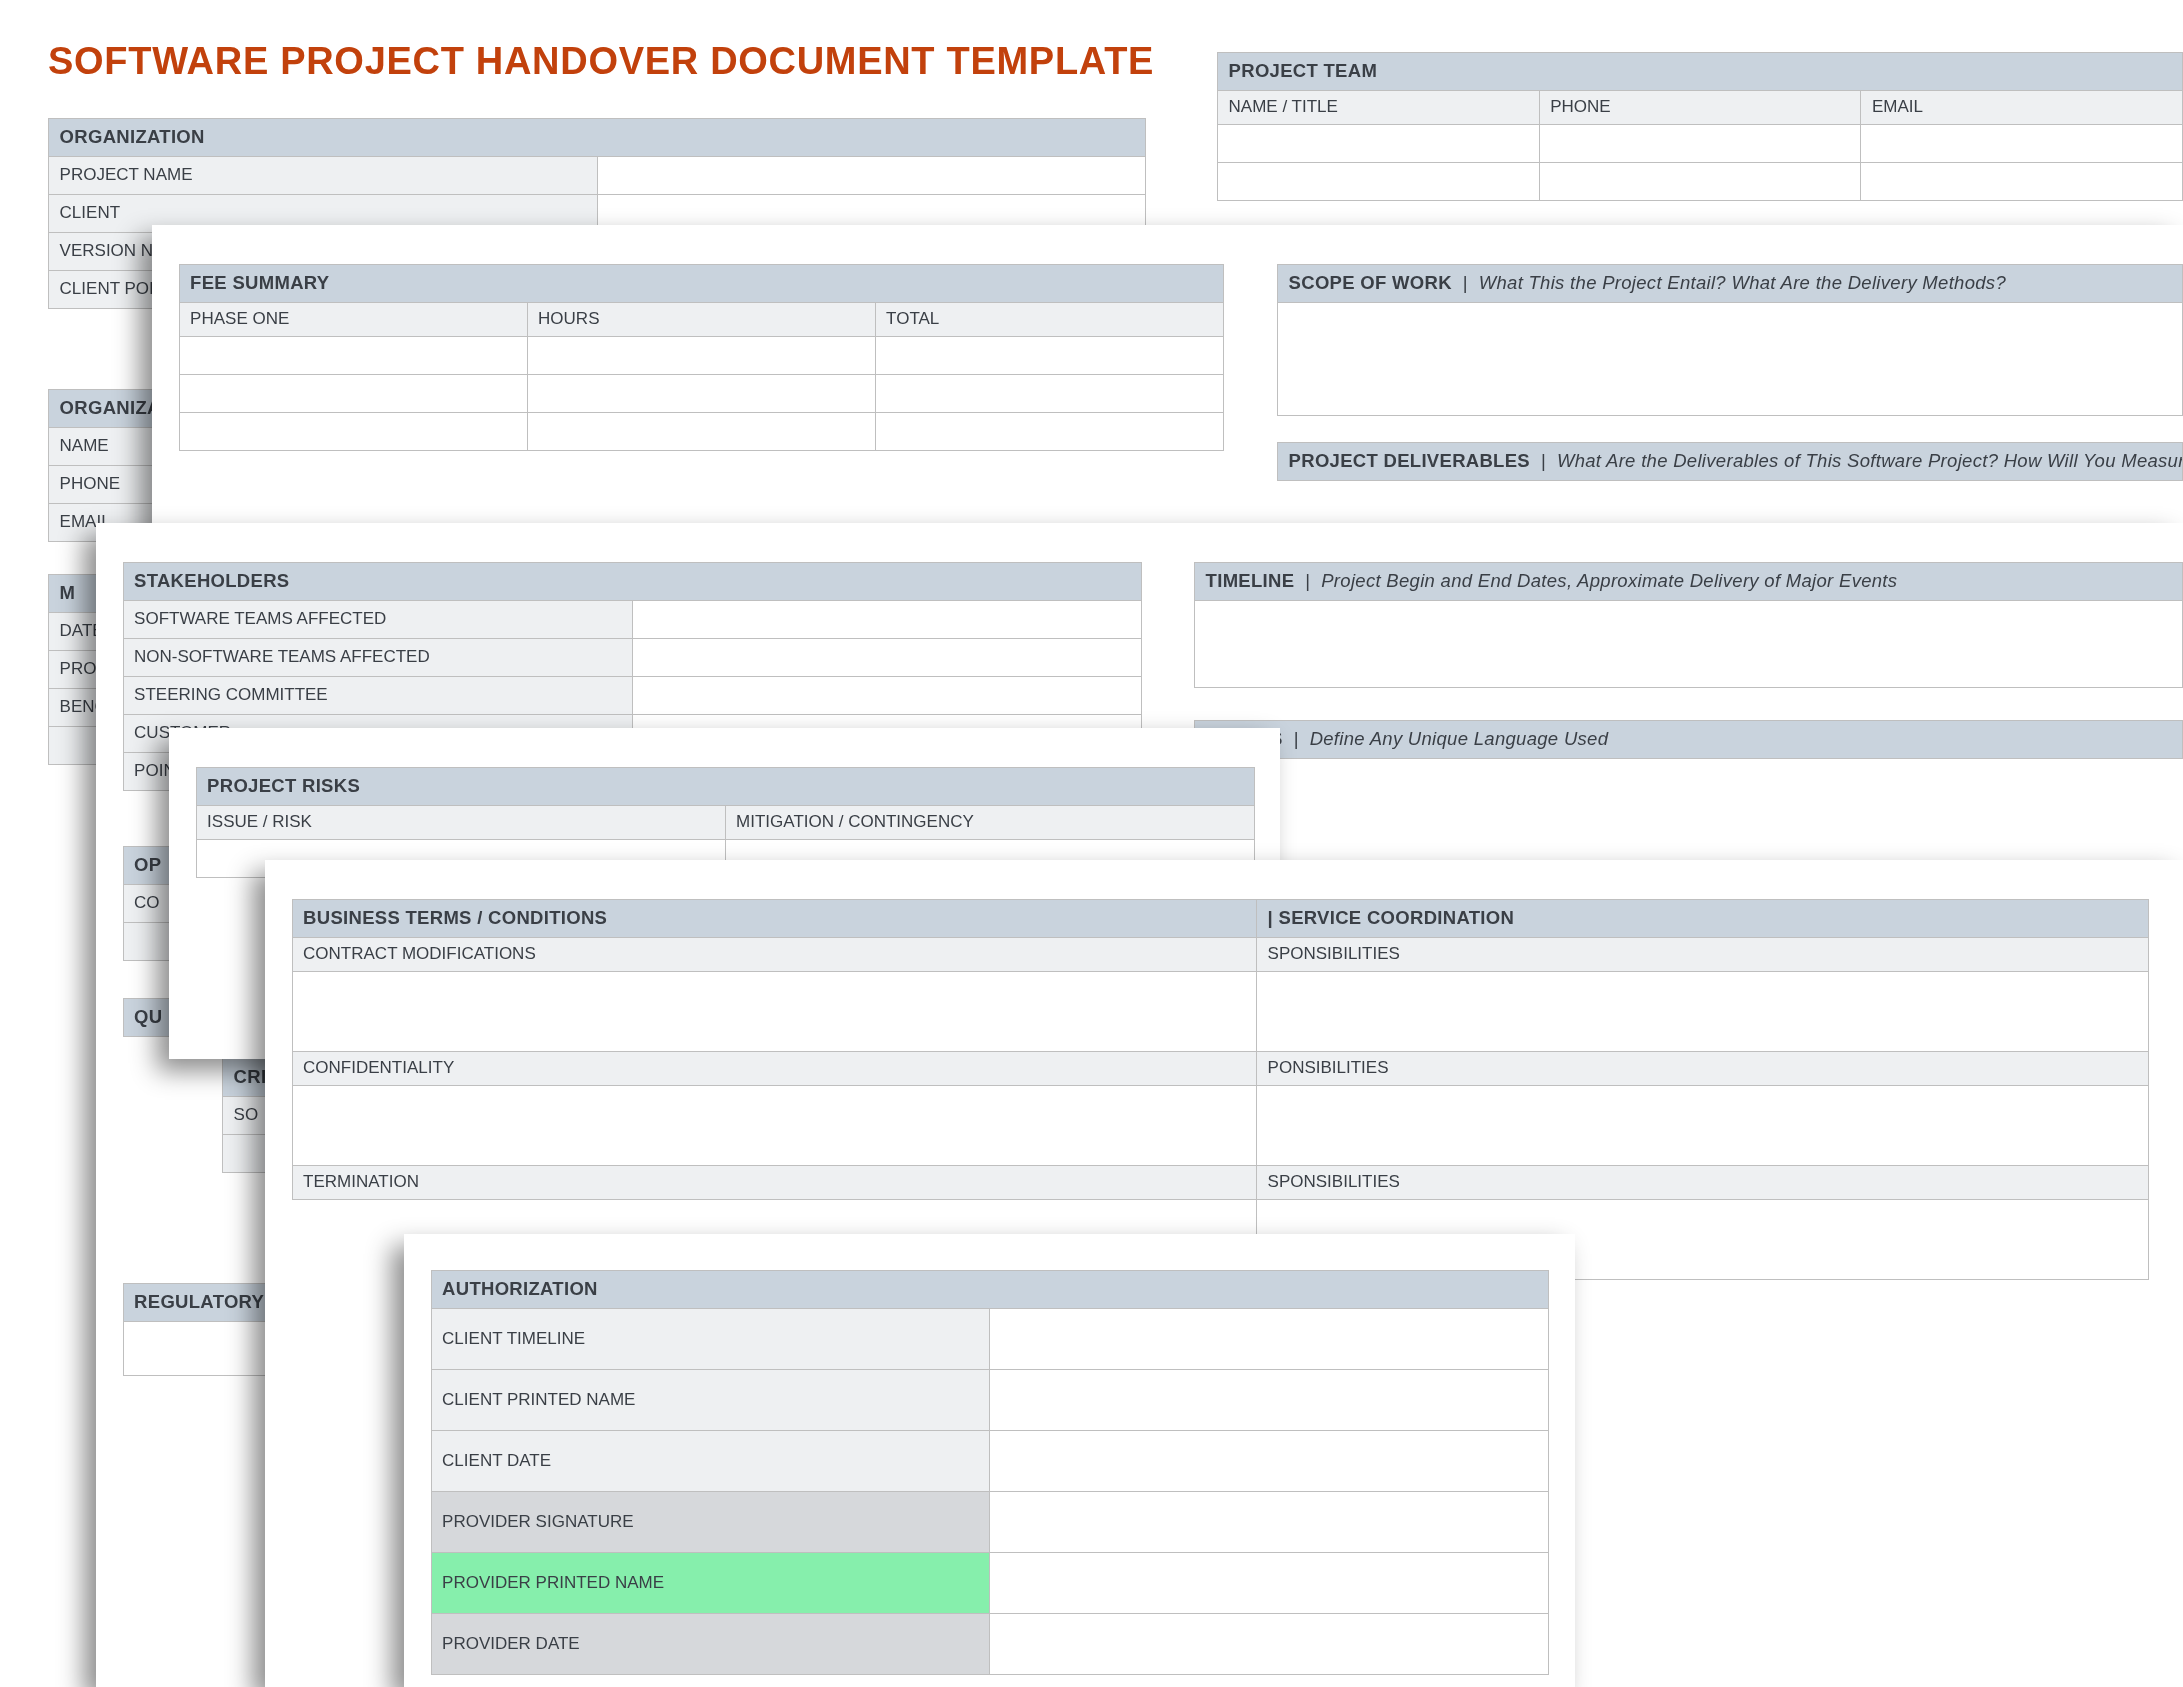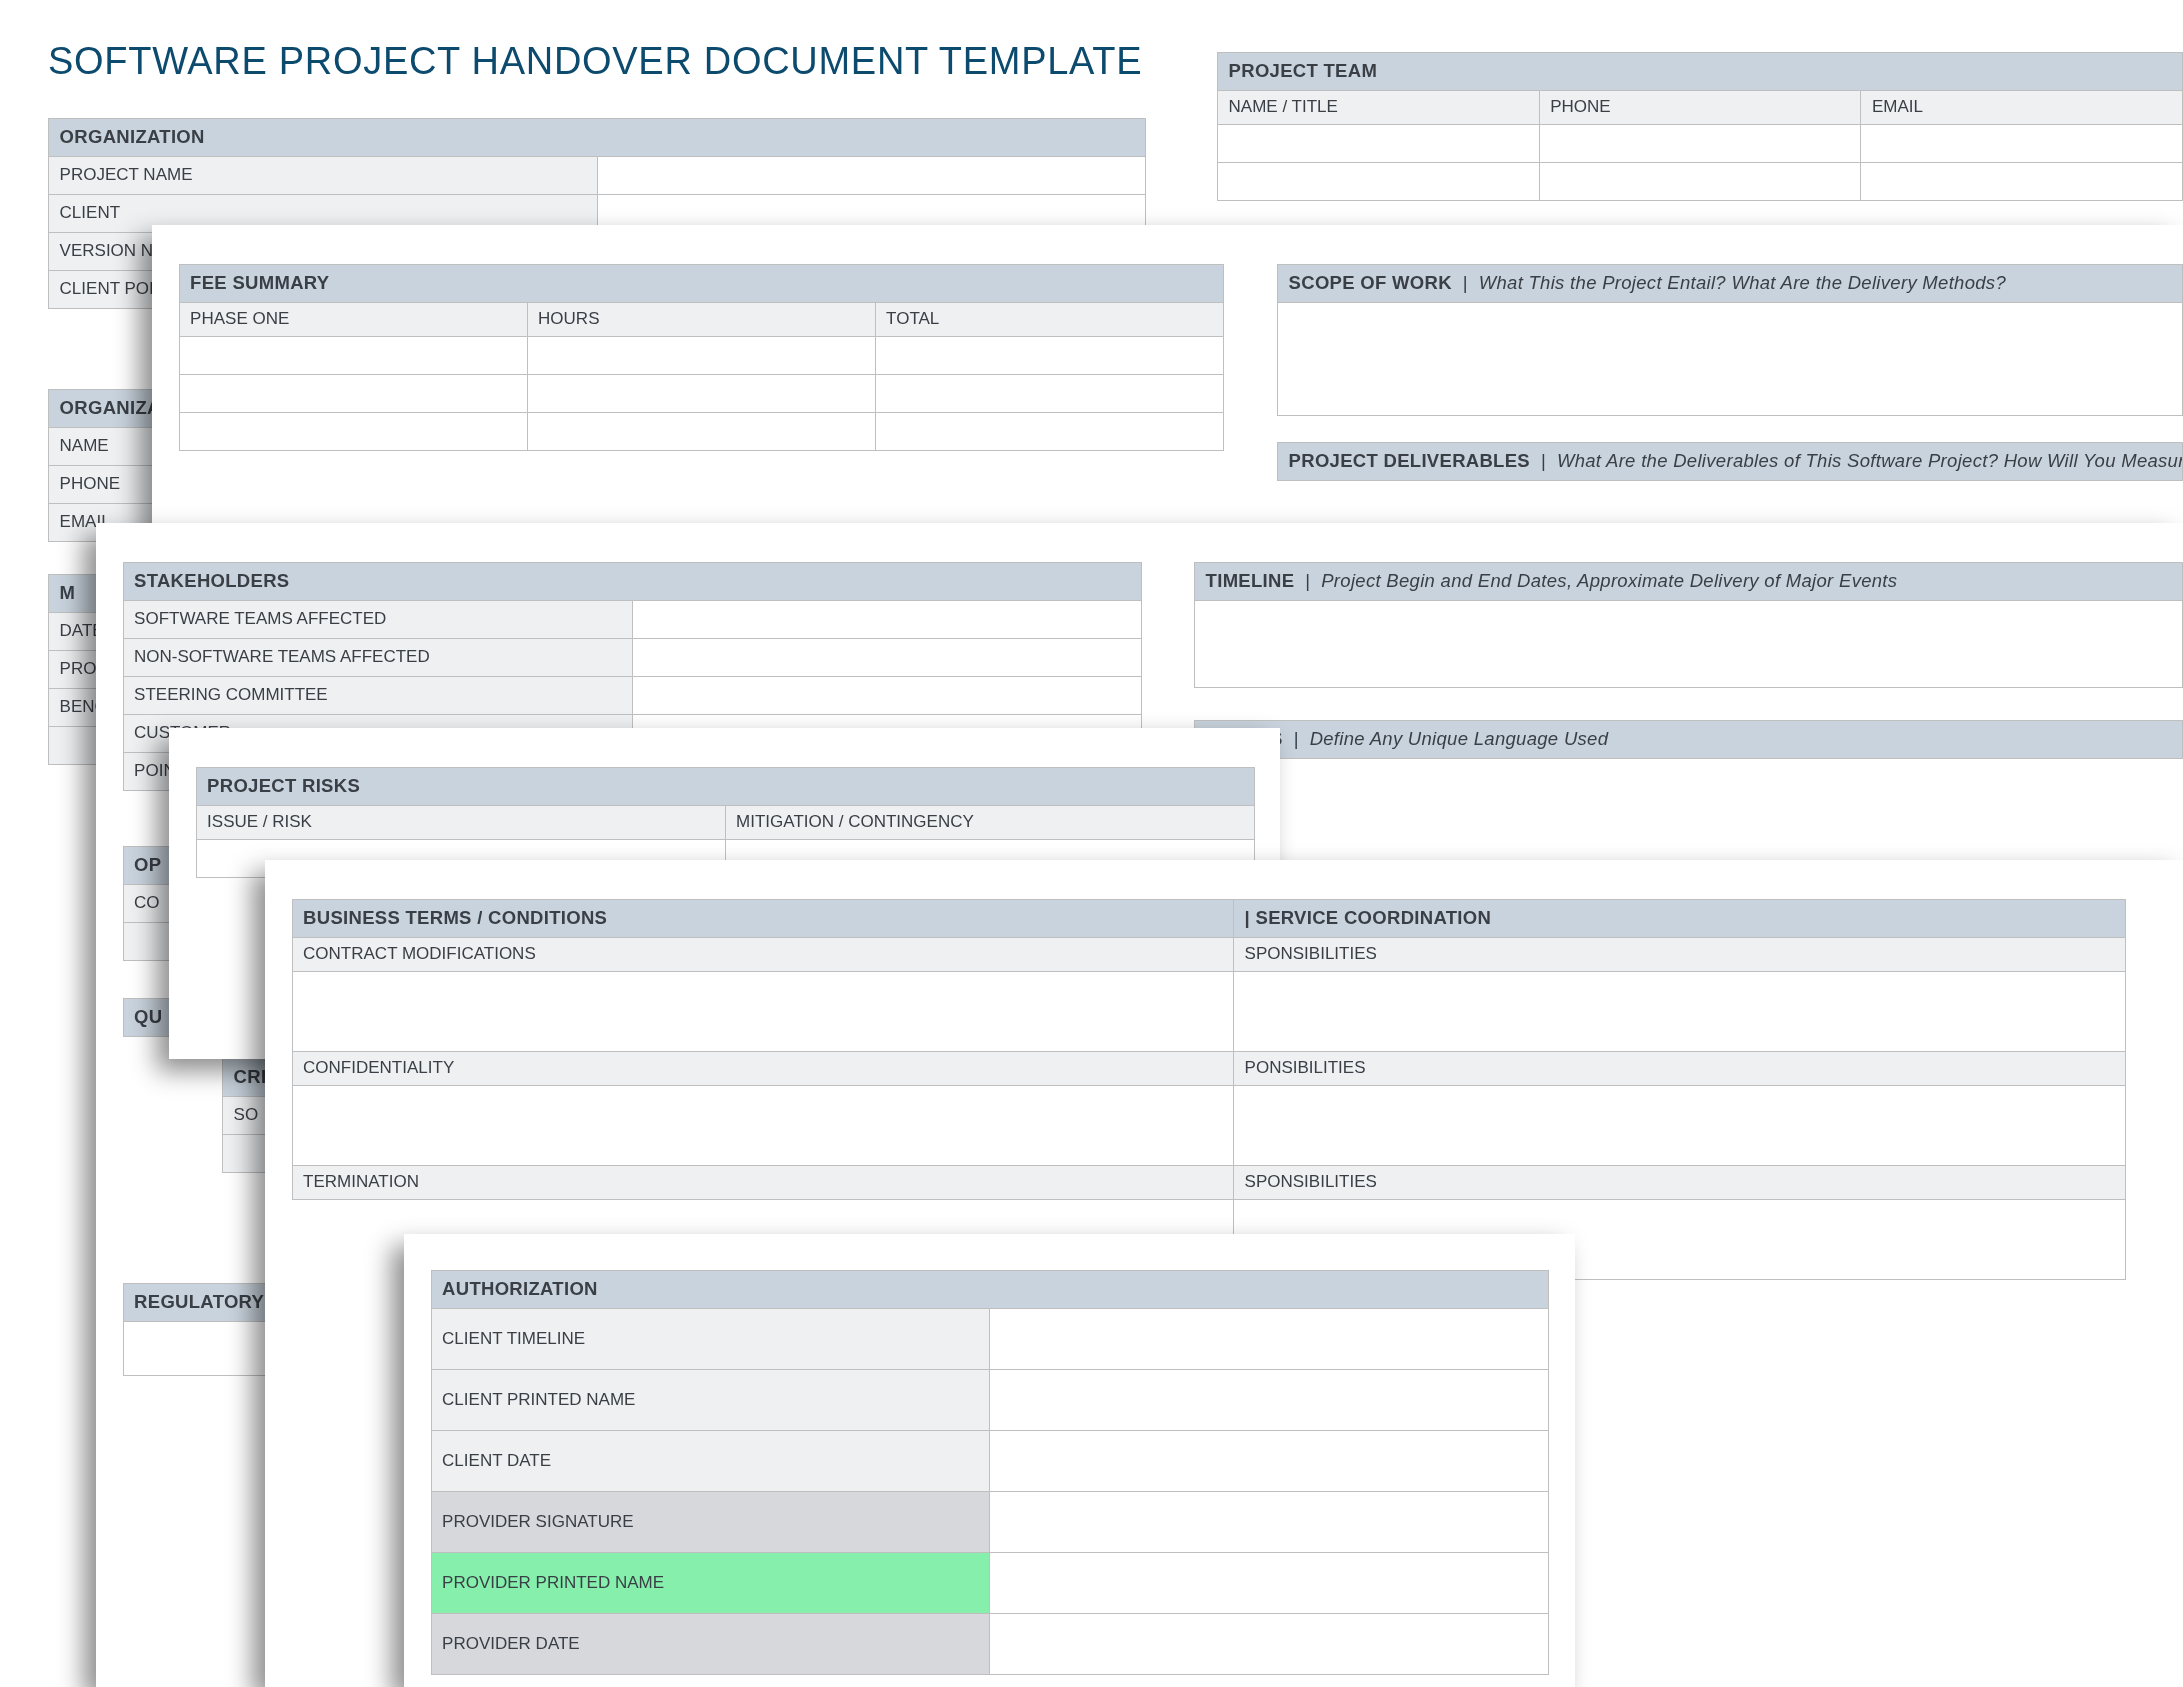--- a/index.html
+++ b/index.html
@@ -14,23 +14,23 @@
   }
   .page {
     position: absolute;
     background: #ffffff;
     box-shadow: -12px 12px 24px rgba(0,0,0,0.45);
   }
   .no-shadow { box-shadow: none; }
   .title {
     position: absolute;
     font-family: "Century Gothic", "Arial", sans-serif;
-    font-weight: 400;
+    font-weight: 700;
     letter-spacing: 0.7px;
-    color: #0c4a6e;
+    color: #c2410c;
   }
   table {
     border-collapse: collapse;
     width: 100%;
     table-layout: fixed;
     margin-top: 12px;
   }
   td, th {
     border: 0.7px solid #bfbfbf;
     padding: 0 10.6px;
@@ -422,21 +422,21 @@
       <tr>
             <td style="height:79px"></td>
           </tr>
       <tr class="sub-head">
             <td>TERMINATION</td>
           </tr>
     </tbody>
       </table>
   </div>
 
-  <div style="position:absolute; left:968px; top:26.5px; width:893px;">
+  <div style="position:absolute; left:991px; top:26.5px; width:893px;">
     <table>
       <tbody>
           <tr class="sec-head">
             <td>| SERVICE COORDINATION</td>
           </tr>
       <tr class="sub-head">
             <td>SPONSIBILITIES</td>
           </tr>
       <tr>
             <td style="height:79px"></td>

